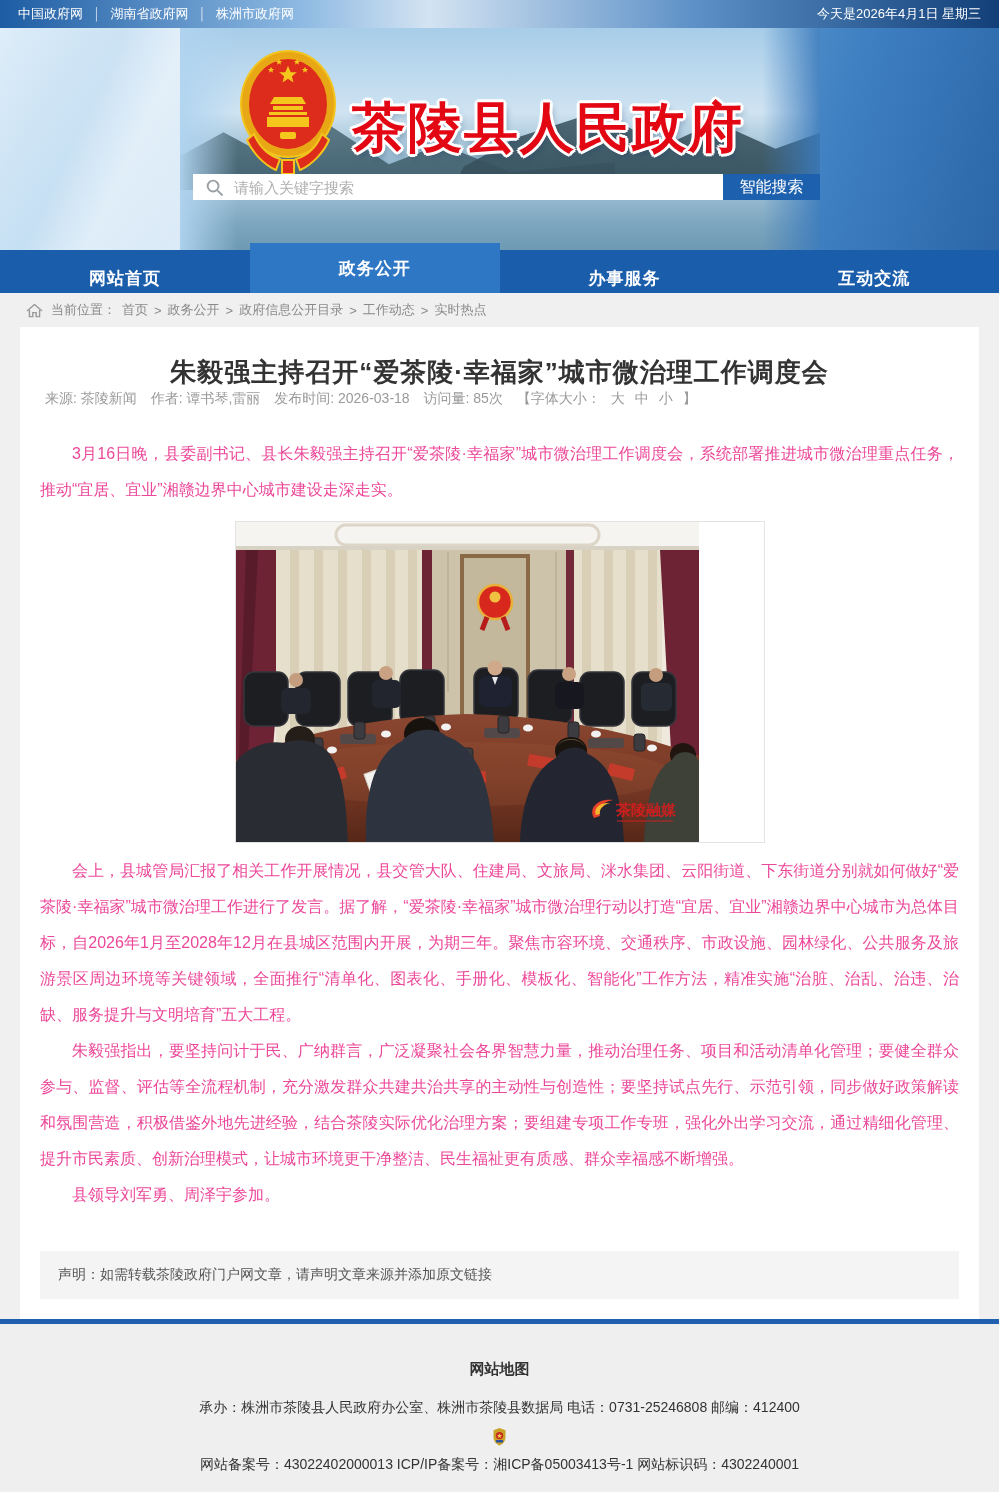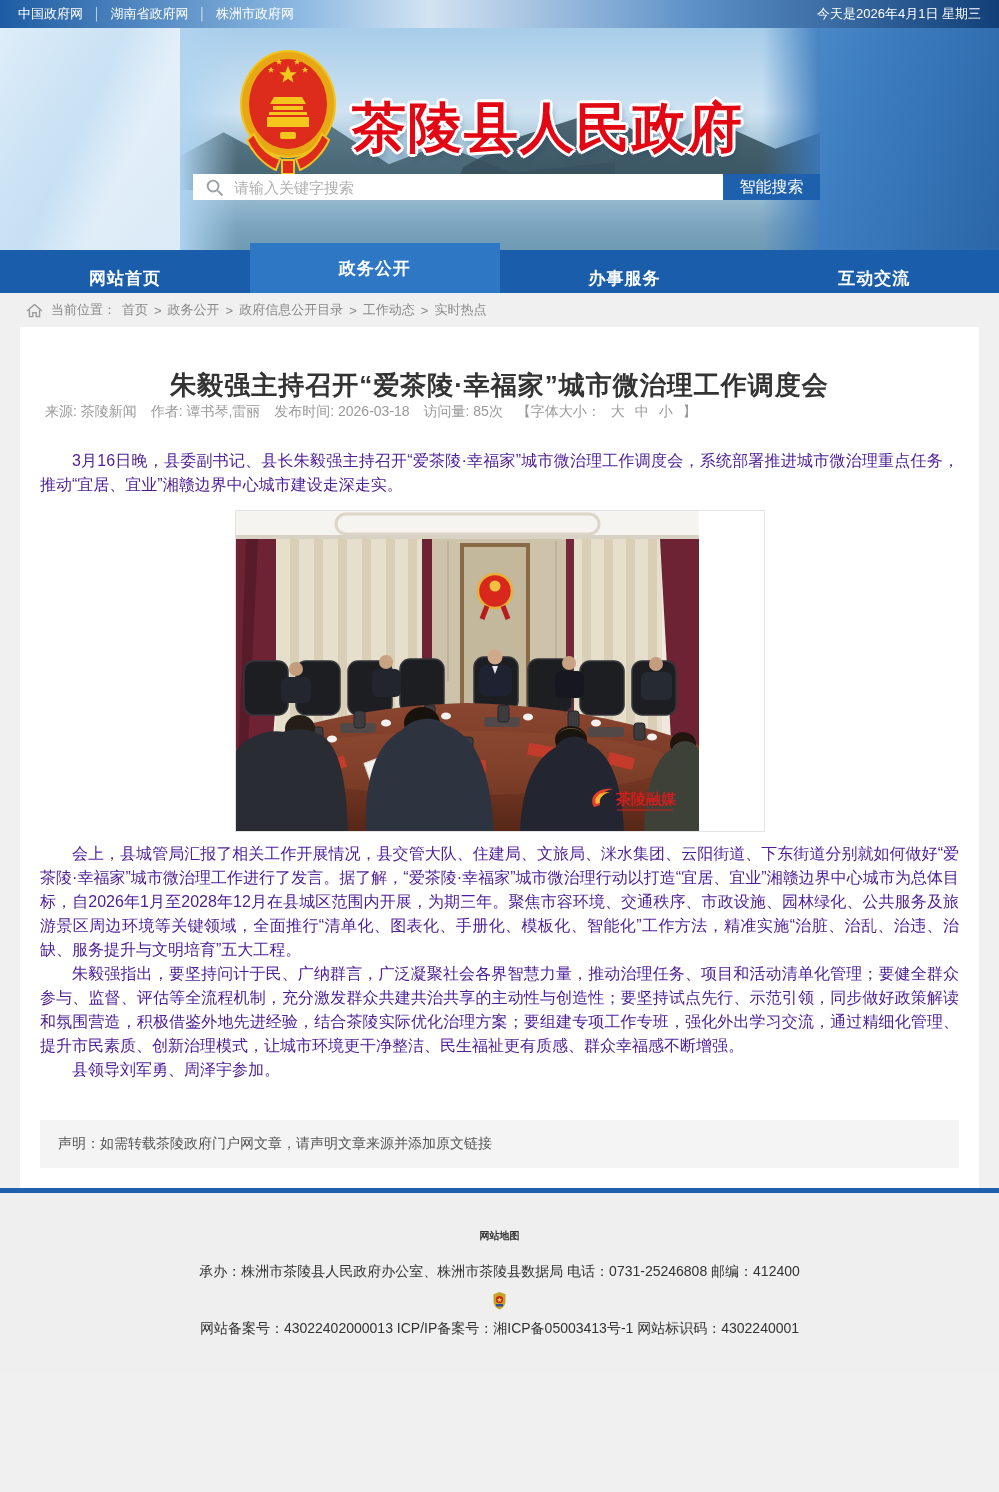--- a/index.html
+++ b/index.html
@@ -66,34 +66,34 @@
     color: #fff; font-size: 17px; font-weight: bold; cursor: pointer; letter-spacing: 1px;
   }
   .nav-item.active { background: #2e77c5; margin-top: -7px; height: 50px; }
   
   .breadcrumb { height: 34px; display: flex; align-items: center; padding: 0 26px; color: #8a8a8a; font-size: 13px; border-radius: 10px; }
   .breadcrumb svg { width: 17px; height: 15px; margin-right: 8px; }
   .breadcrumb a { color: #8a8a8a; text-decoration: none; cursor: pointer; }
   .crumb-sep { margin: 0 6px; }
   .crumb-prefix { margin-right: 6px; }
   
-  .card { width: 959px; margin: 0 auto; background: #fff; padding: 41px 20px 20px; }
+  .card { width: 959px; margin: 0 auto; background: #fff; padding: 28px 20px 20px; }
   .article-title { text-align: center; font-size: 26px; font-weight: bold; color: #333; letter-spacing: 1px; }
   .article-meta { color: #9a9a9a; font-size: 14px; }
   .article-meta span { margin: 0 5px; }
   .font-size-link { cursor: pointer; color: #9a9a9a; margin: 0 4px; }
-  .article-body p { font-size: 16px; line-height: 24px; color: #4c1d95; text-indent: 2em; text-align: justify; }
+  .article-body p { font-size: 16px; line-height: 36px; color: #ec4899; text-indent: 2em; text-align: justify; }
   .p-first { margin-top: 28px; }
   .photo-wrap { width: 530px; margin: 13px auto 10px; border: 1px solid #e3e3e3; background:#fff; }
   .photo-wrap svg { display: block; width: 463px; height: 320px; }
   .statement { margin-top: 38px; background: #f4f4f4; padding: 15px 18px; font-size: 14px; color: #555; }
   
   .footer-rule { height: 5px; background: #2060ae; }
   .footer { background: #efefef; text-align: center; padding: 36px 0 24px; font-size: 14px; color: #333; }
-  .footer-sitemap { font-weight: bold; font-size: 10px; margin-bottom: 20px; cursor: pointer; }
+  .footer-sitemap { font-weight: bold; font-size: 15px; margin-bottom: 20px; cursor: pointer; }
   .footer-row { margin-bottom: 11px; }
   .badge-row { height: 20px; margin: 2px 0 8px; }
   .badge-row svg { width: 15px; height: 18px; }
 </style>
 </head>
 <body>
 
 <div class="topbar">
   <div class="topbar-links">
     <a>中国政府网</a>

